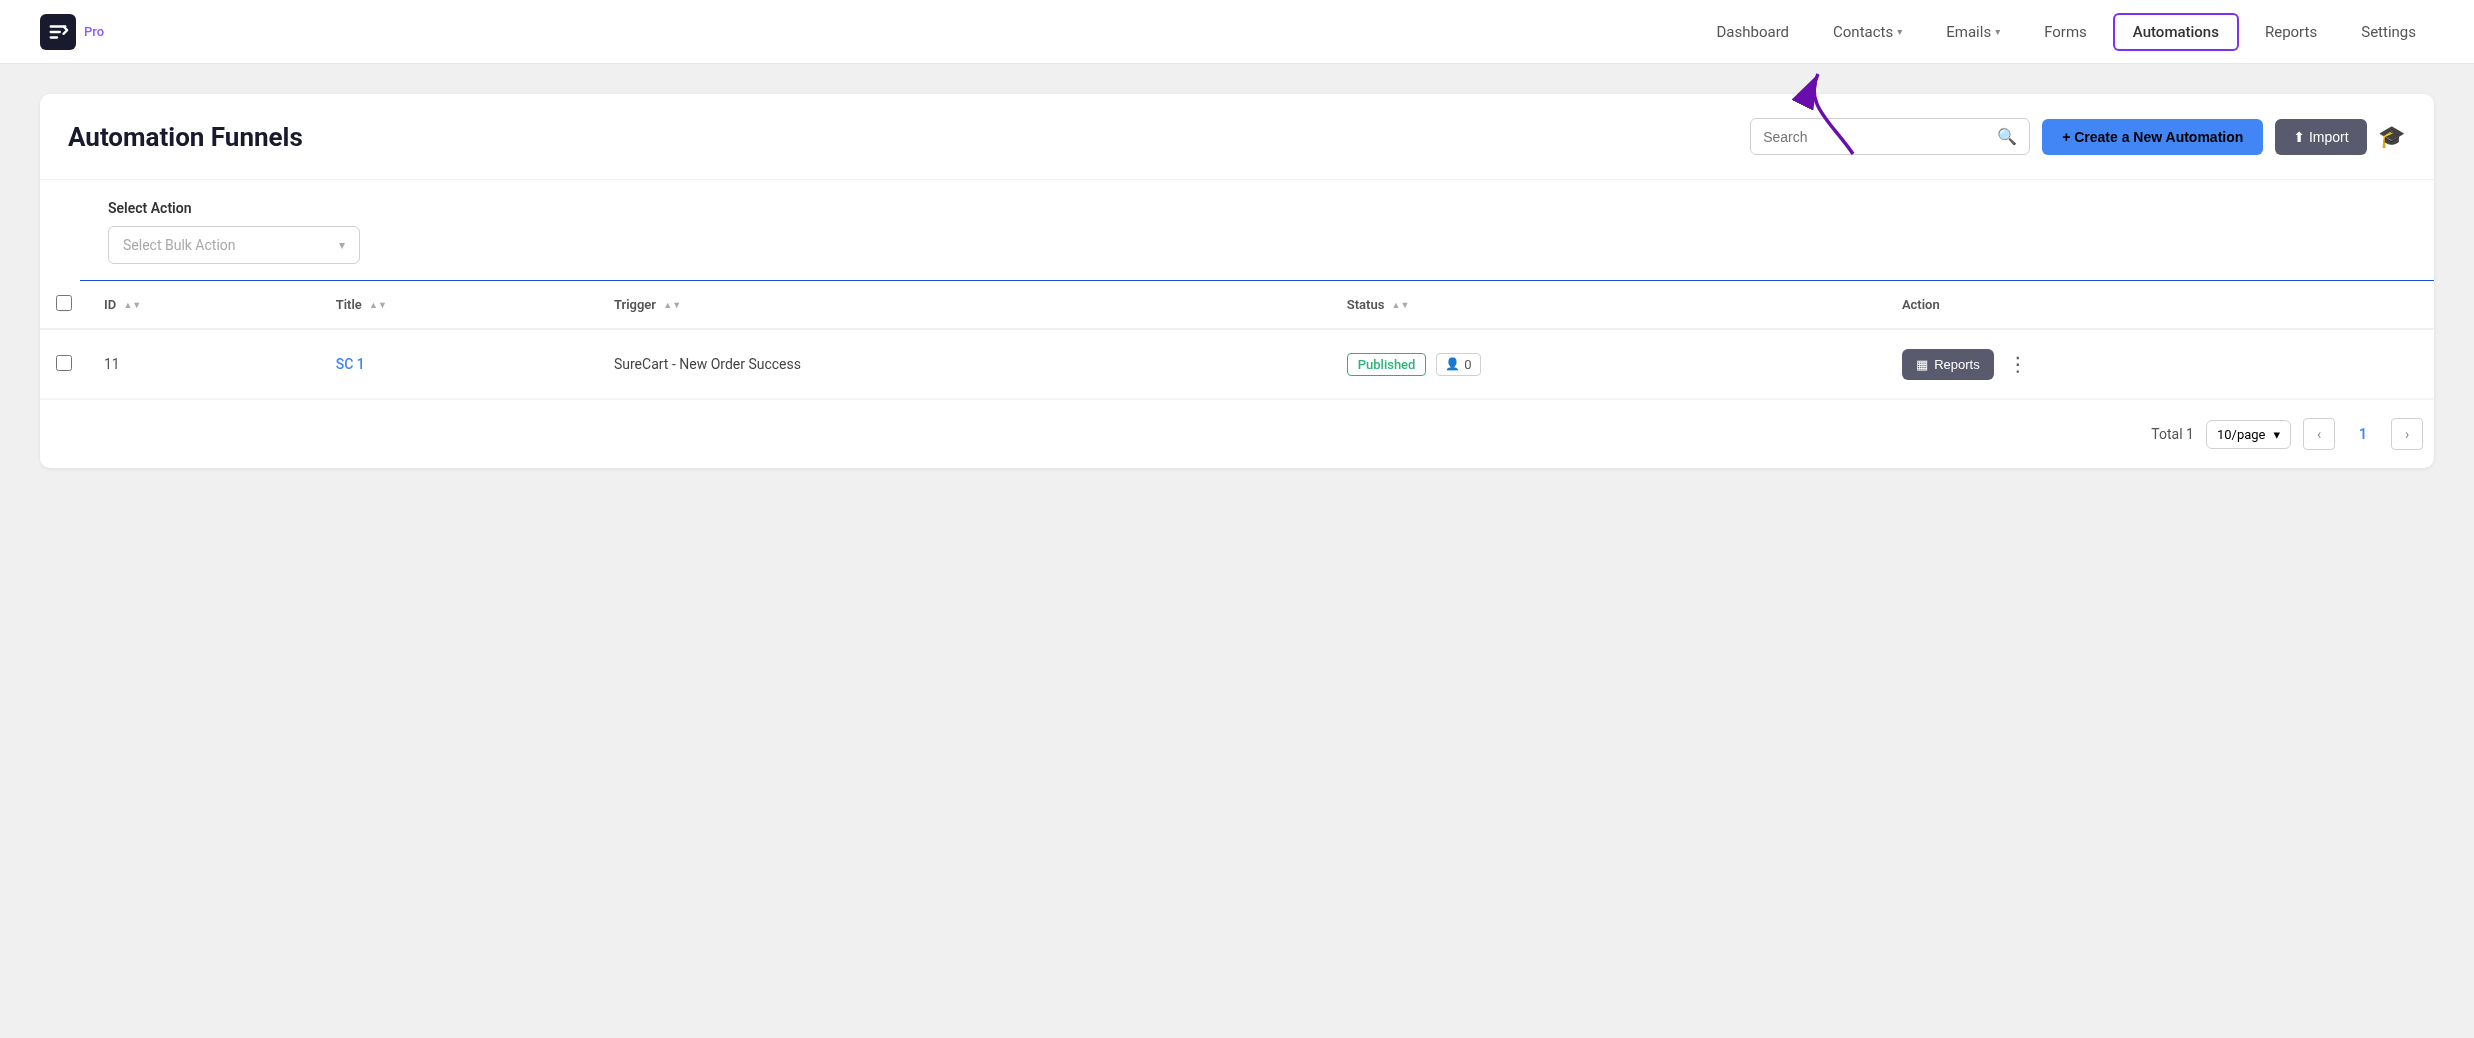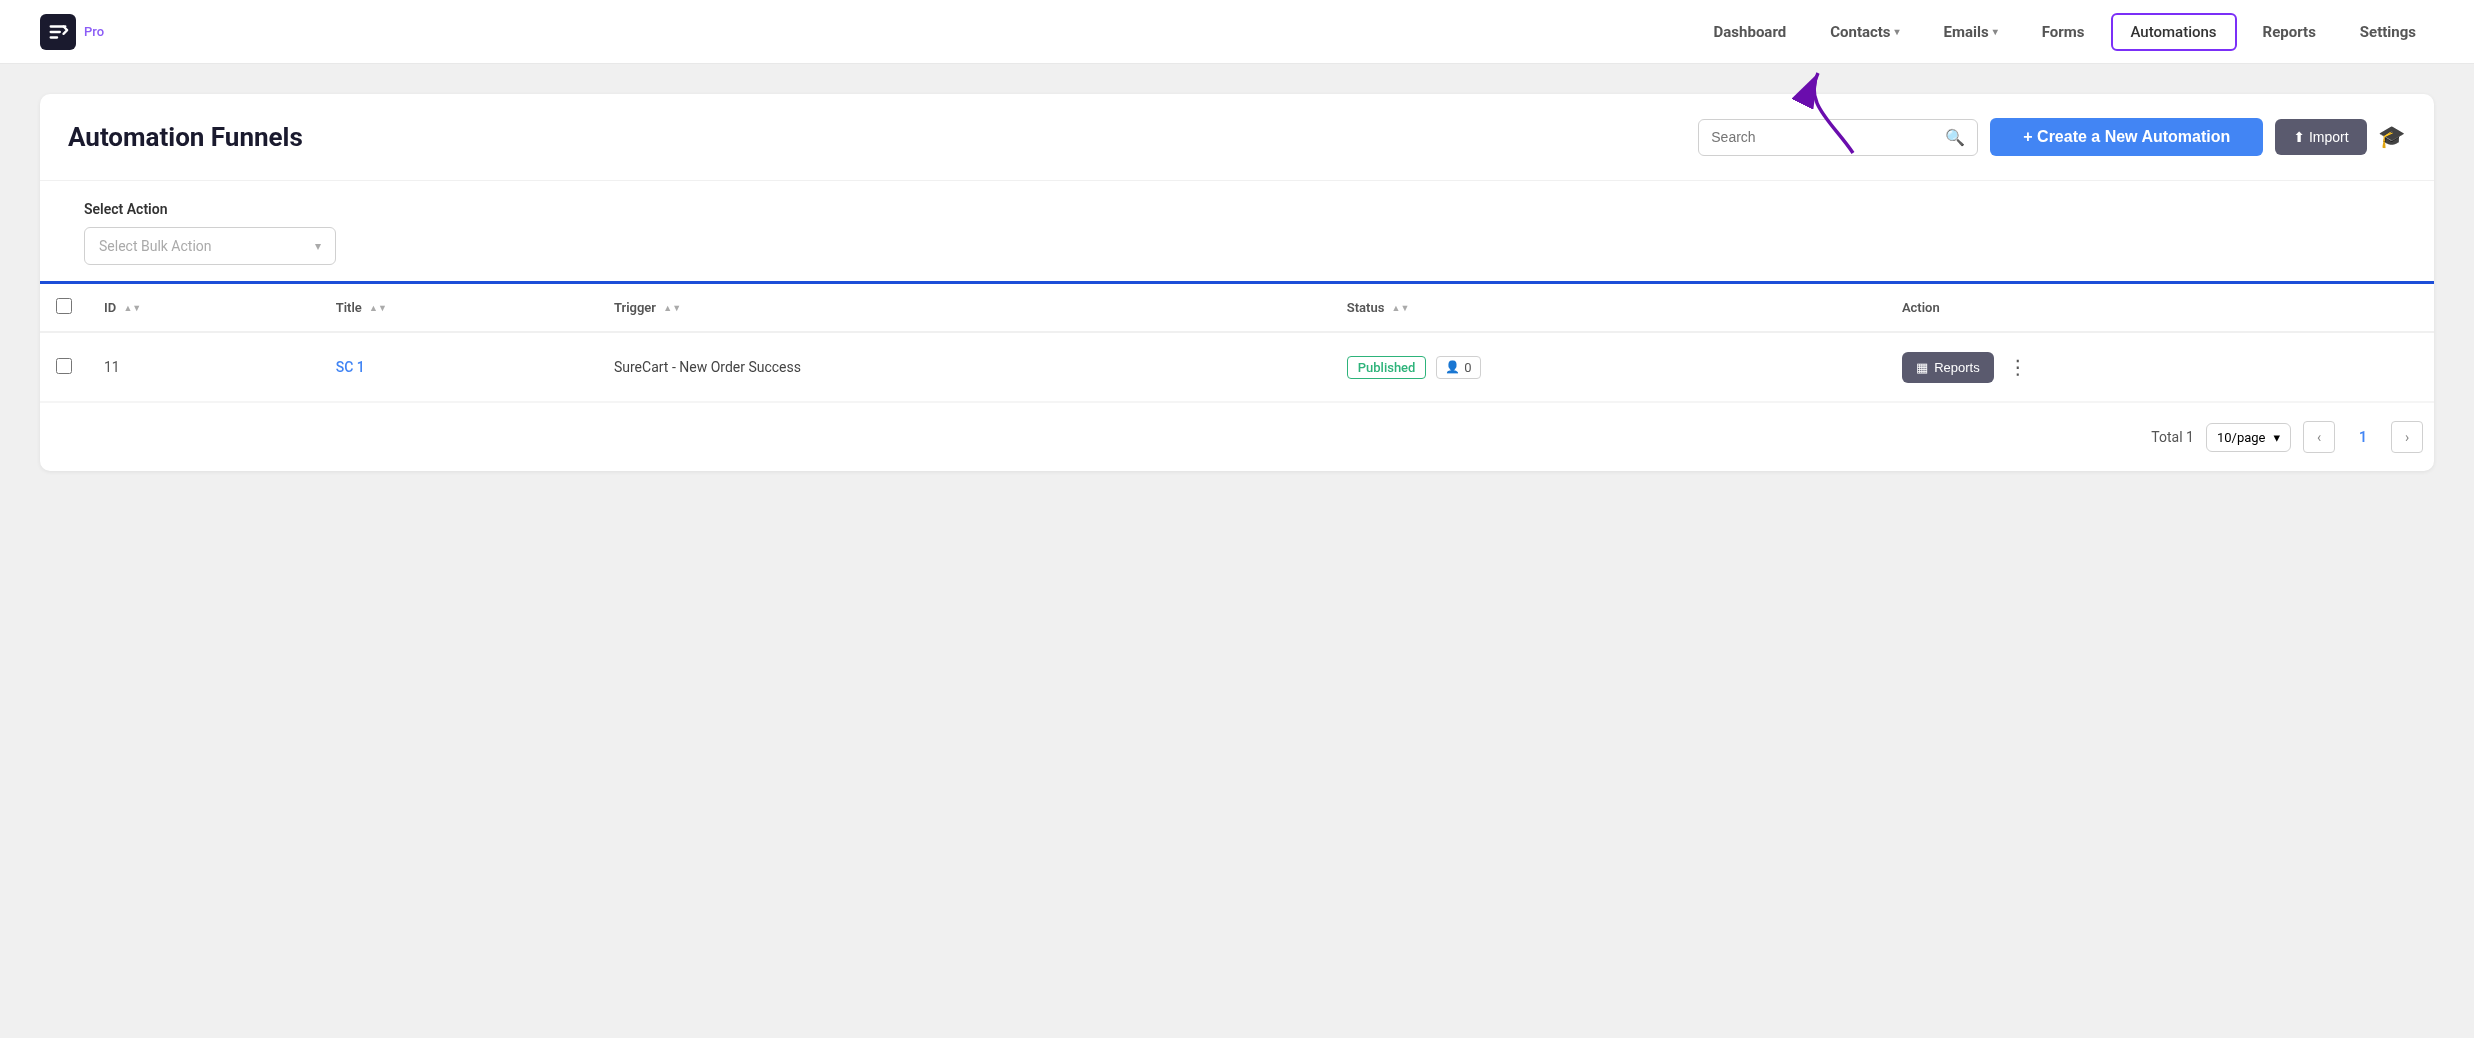--- a/index.html
+++ b/index.html
@@ -50,21 +50,21 @@
     }
     .nav-item {
       padding: 8px 18px;
       font-size: 15px;
       color: #555;
       cursor: pointer;
       border-radius: 6px;
       display: flex;
       align-items: center;
       gap: 4px;
-      font-weight: 700;
+      font-weight: 400;
     }
     .nav-item.active {
       border: 2px solid #7b2ff7;
       color: #333;
       font-weight: 500;
     }
     .nav-item .chevron {
       font-size: 10px;
       color: #888;
     }
@@ -117,25 +117,25 @@
       width: 100%;
       background: transparent;
     }
     .search-icon-wrap {
       color: #999;
       font-size: 16px;
       margin-left: 6px;
     }
     .btn-create {
       background: #4285f4;
-      color: #ffffff;
+      color: #000000;
       border: none;
       border-radius: 6px;
-      padding: 10px 33px;
-      font-size: 16px;
+      padding: 10px 20px;
+      font-size: 14px;
       font-weight: 600;
       cursor: pointer;
       display: flex;
       align-items: center;
       gap: 6px;
     }
     .btn-import {
       background: #5a5a6e;
       color: #fff;
       border: none;
@@ -151,22 +151,23 @@
     .btn-learn {
       background: none;
       border: none;
       cursor: pointer;
       font-size: 22px;
       color: #4285f4;
     }
 
     
     .select-action-area {
-      padding: 20px 44px 16px;
-      border-bottom: 3px solid #1d4ed8;
+      padding: 20px 28px 16px;
+      border-bottom: 1px solid #1d4ed8;
+      margin-left: 40px;
     }
     .select-action-label {
       font-size: 14px;
       font-weight: 600;
       color: #333;
       margin-bottom: 10px;
     }
     .bulk-select {
       display: flex;
       align-items: center;

